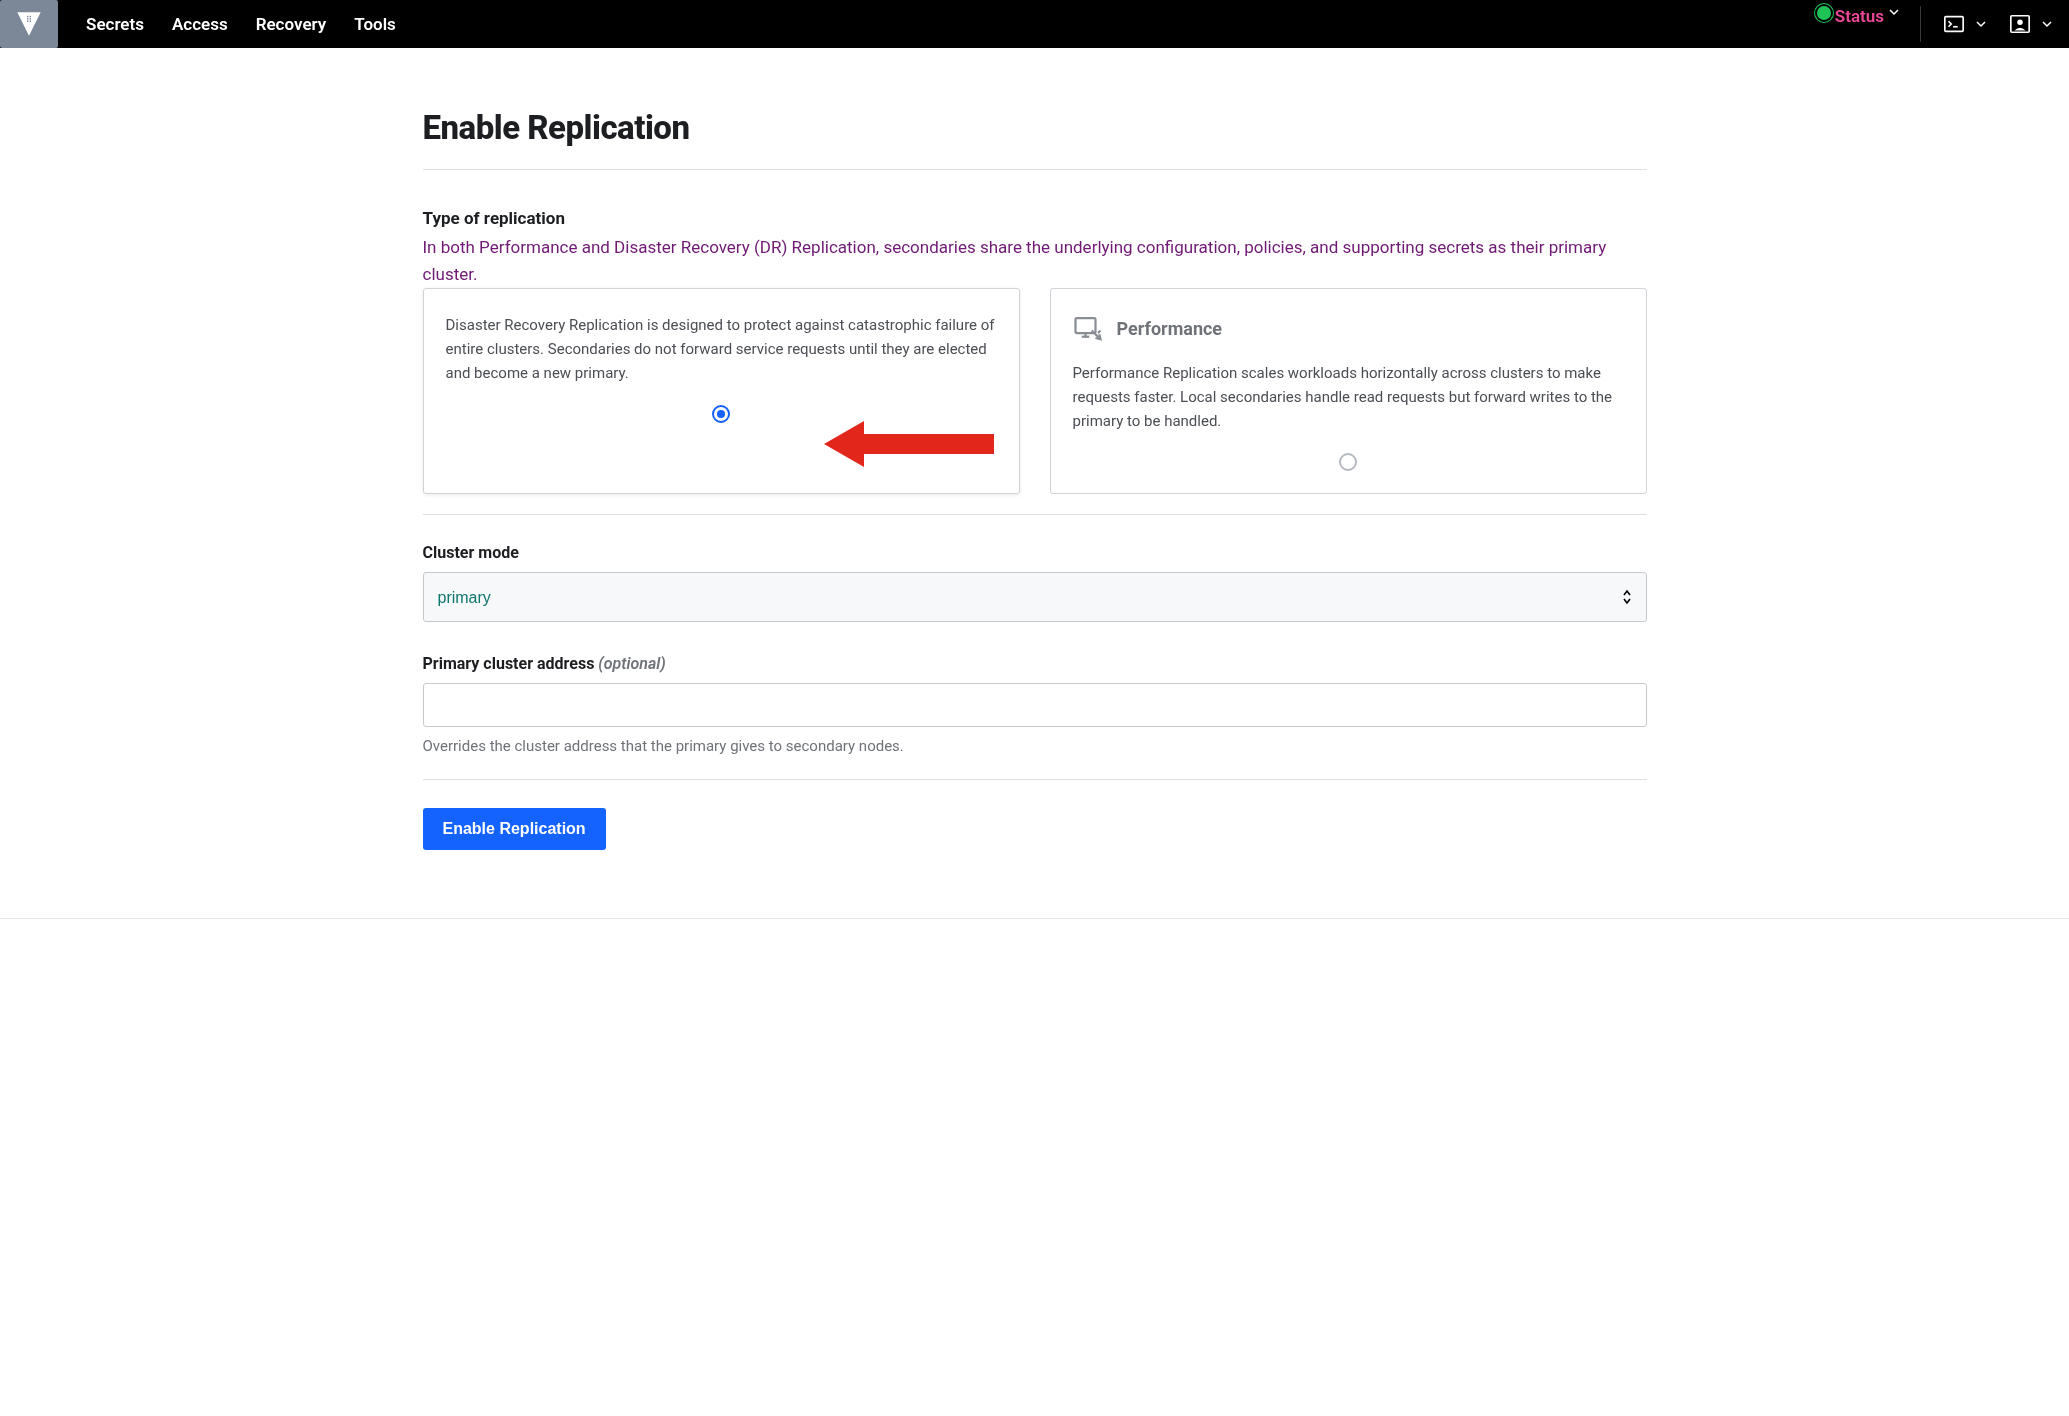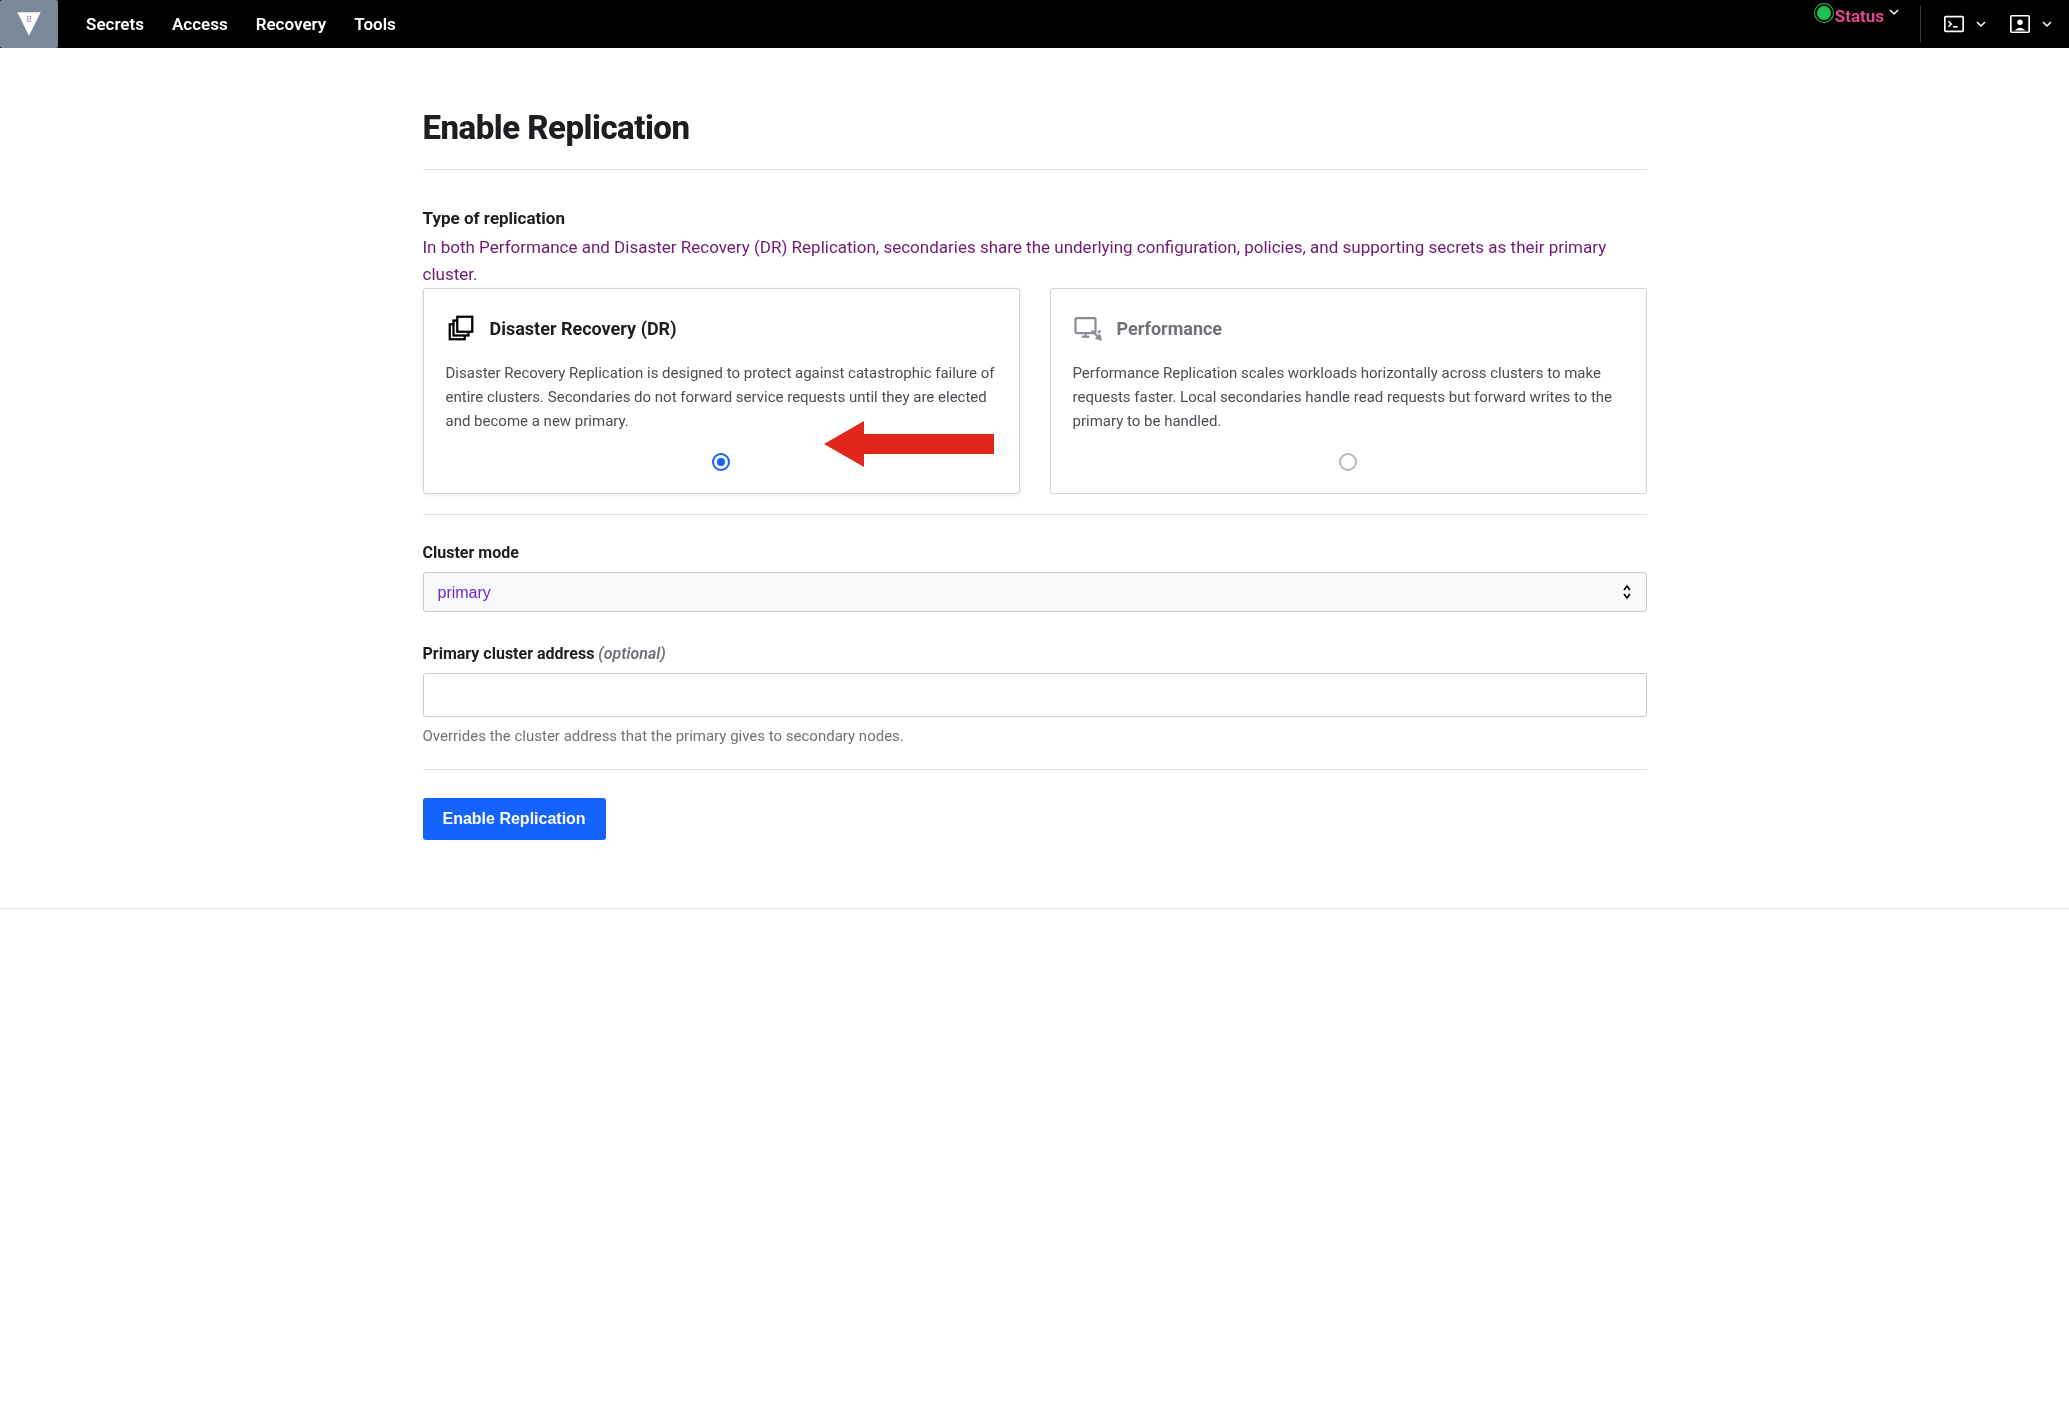--- a/index.html
+++ b/index.html
@@ -41,21 +41,21 @@
     .radio.checked::after { content: ""; position: absolute; inset: 3px; background: #1563ff; border-radius: 50%; }
 
     .arrow-overlay { position: absolute; left: 400px; top: 120px; pointer-events: none; }
     .arrow-overlay svg { width: 170px; height: 70px; }
 
     .hr2 { height: 1px; background: #dcdfe3; margin: 20px 0 28px; }
 
     .field-label { font-size: 16px; font-weight: 700; margin-bottom: 10px; }
     .field-label .opt { font-style: italic; color: #6f7379; font-weight: 600; }
     .select-wrap { position: relative; margin-bottom: 32px; }
-    .select { width: 100%; height: 40px; border: 1px solid #c6c9ce; border-radius: 3px; background: #f7f8fa; padding: 0 40px 0 14px; font-size: 16px; color: #6d28d9; appearance: none; cursor: pointer; }
+    .select { width: 100%; height: 50px; border: 1px solid #c6c9ce; border-radius: 3px; background: #f7f8fa; padding: 0 40px 0 14px; font-size: 16px; color: #0f766e; appearance: none; cursor: pointer; }
     .sel-arrows { position: absolute; right: 14px; top: 50%; transform: translateY(-50%); width: 12px; height: 18px; pointer-events: none; }
     .input { width: 100%; height: 44px; border: 1px solid #c6c9ce; border-radius: 3px; background: #fff; padding: 0 14px; font-size: 16px; }
     .help-text { font-size: 15px; color: #6f7379; margin-top: 10px; margin-bottom: 24px; }
 
     .submit-btn { background: #1563ff; color: #fff; font-size: 16px; font-weight: 700; border: none; border-radius: 3px; padding: 12px 20px; cursor: pointer; }
     
     .bottom-line { height: 1px; background: #e2e4e8; margin-top: 28px; }
   </style>
 </head>
 <body>
@@ -112,28 +112,20 @@
 
 <div class="main">
   <h1 class="page-title">Enable Replication</h1>
   <div class="hr"></div>
 
   <div class="section-label">Type of replication</div>
   <div class="section-desc">In both Performance and Disaster Recovery (DR) Replication, secondaries share the underlying configuration, policies, and supporting secrets as their primary cluster.</div>
 
   <div class="cards">
     <div class="card selected" style="position:relative;">
-      <div class="card-header">
-        <svg viewBox="0 0 24 24">
-          <rect x="3" y="9" width="12" height="12" stroke="#000" stroke-width="1.8" fill="#fff"></rect>
-          <rect x="6" y="6" width="12" height="12" stroke="#000" stroke-width="1.8" fill="#fff"></rect>
-          <rect x="9" y="3" width="12" height="12" stroke="#000" stroke-width="1.8" fill="#fff"></rect>
-        </svg>
-        <span class="card-title">Disaster Recovery (DR)</span>
-      </div>
       <div class="card-desc">Disaster Recovery Replication is designed to protect against catastrophic failure of entire clusters. Secondaries do not forward service requests until they are elected and become a new primary.</div>
       <div class="radio-wrap">
         <span class="radio checked"></span>
       </div>
       <div class="arrow-overlay">
         <svg viewBox="0 0 170 70">
           <defs></defs>
           <polygon points="0,35 40,12 40,25 170,25 170,45 40,45 40,58" fill="#e1261c"></polygon>
         </svg>
       </div>

